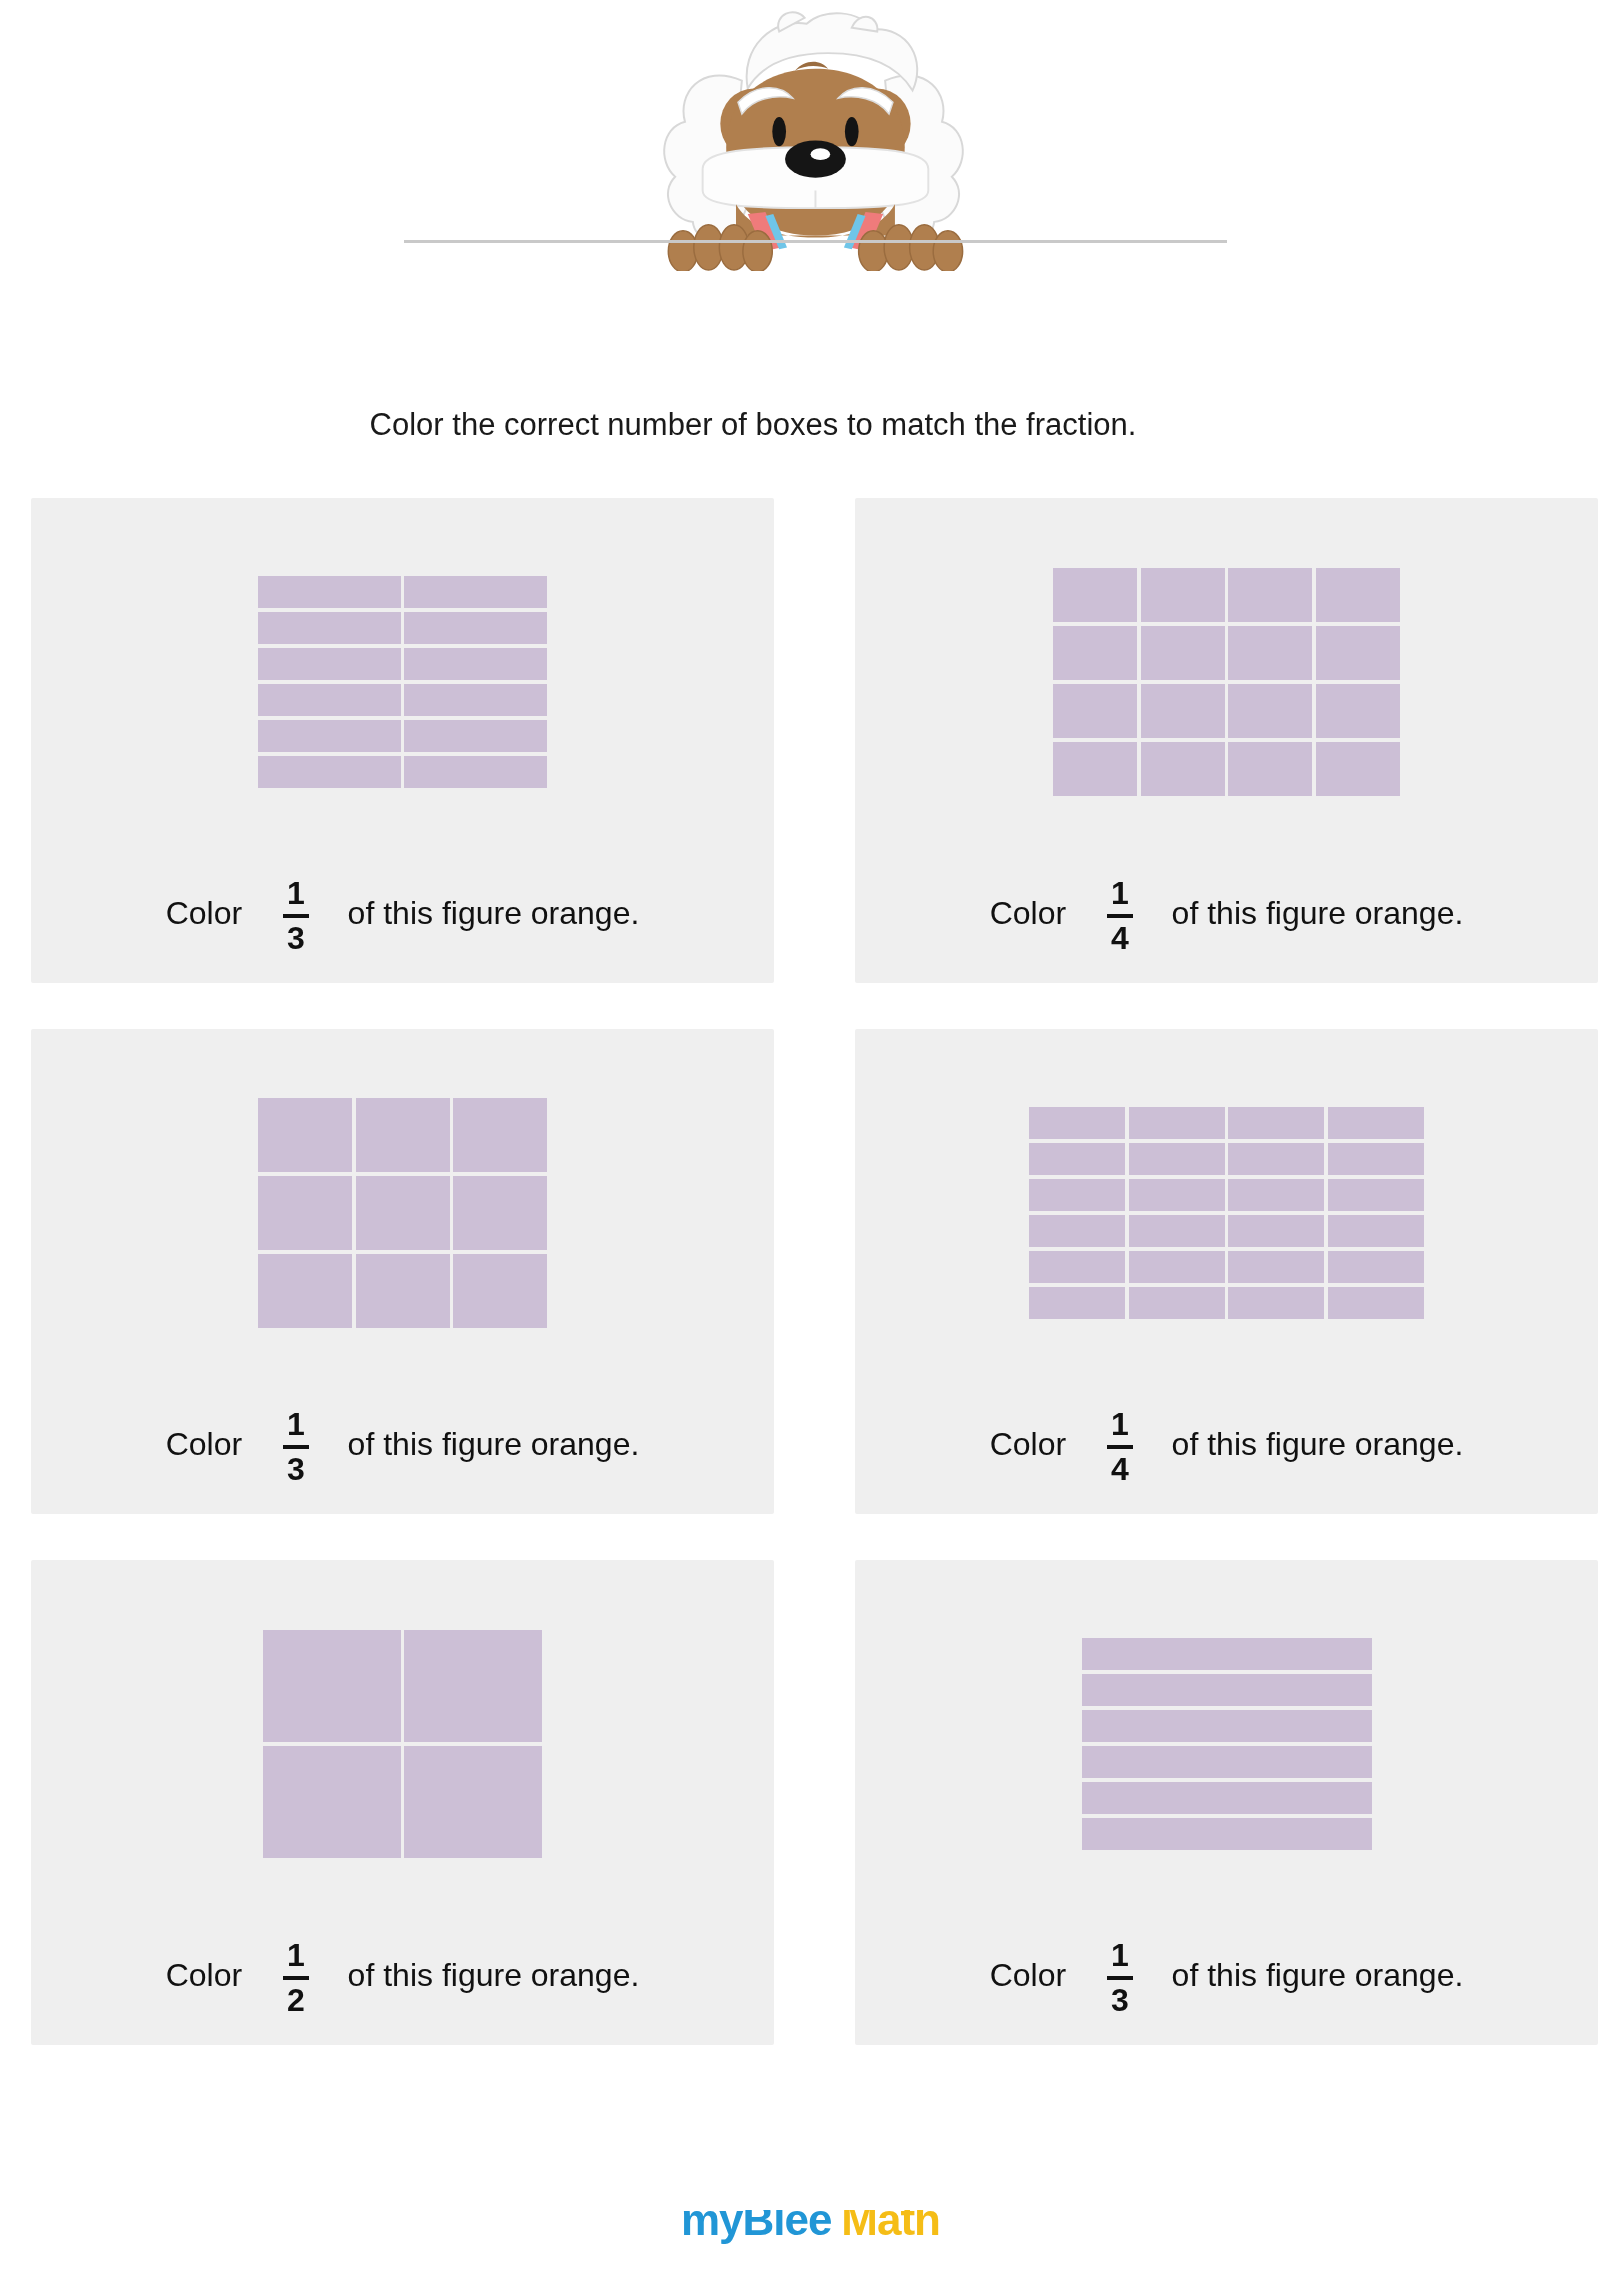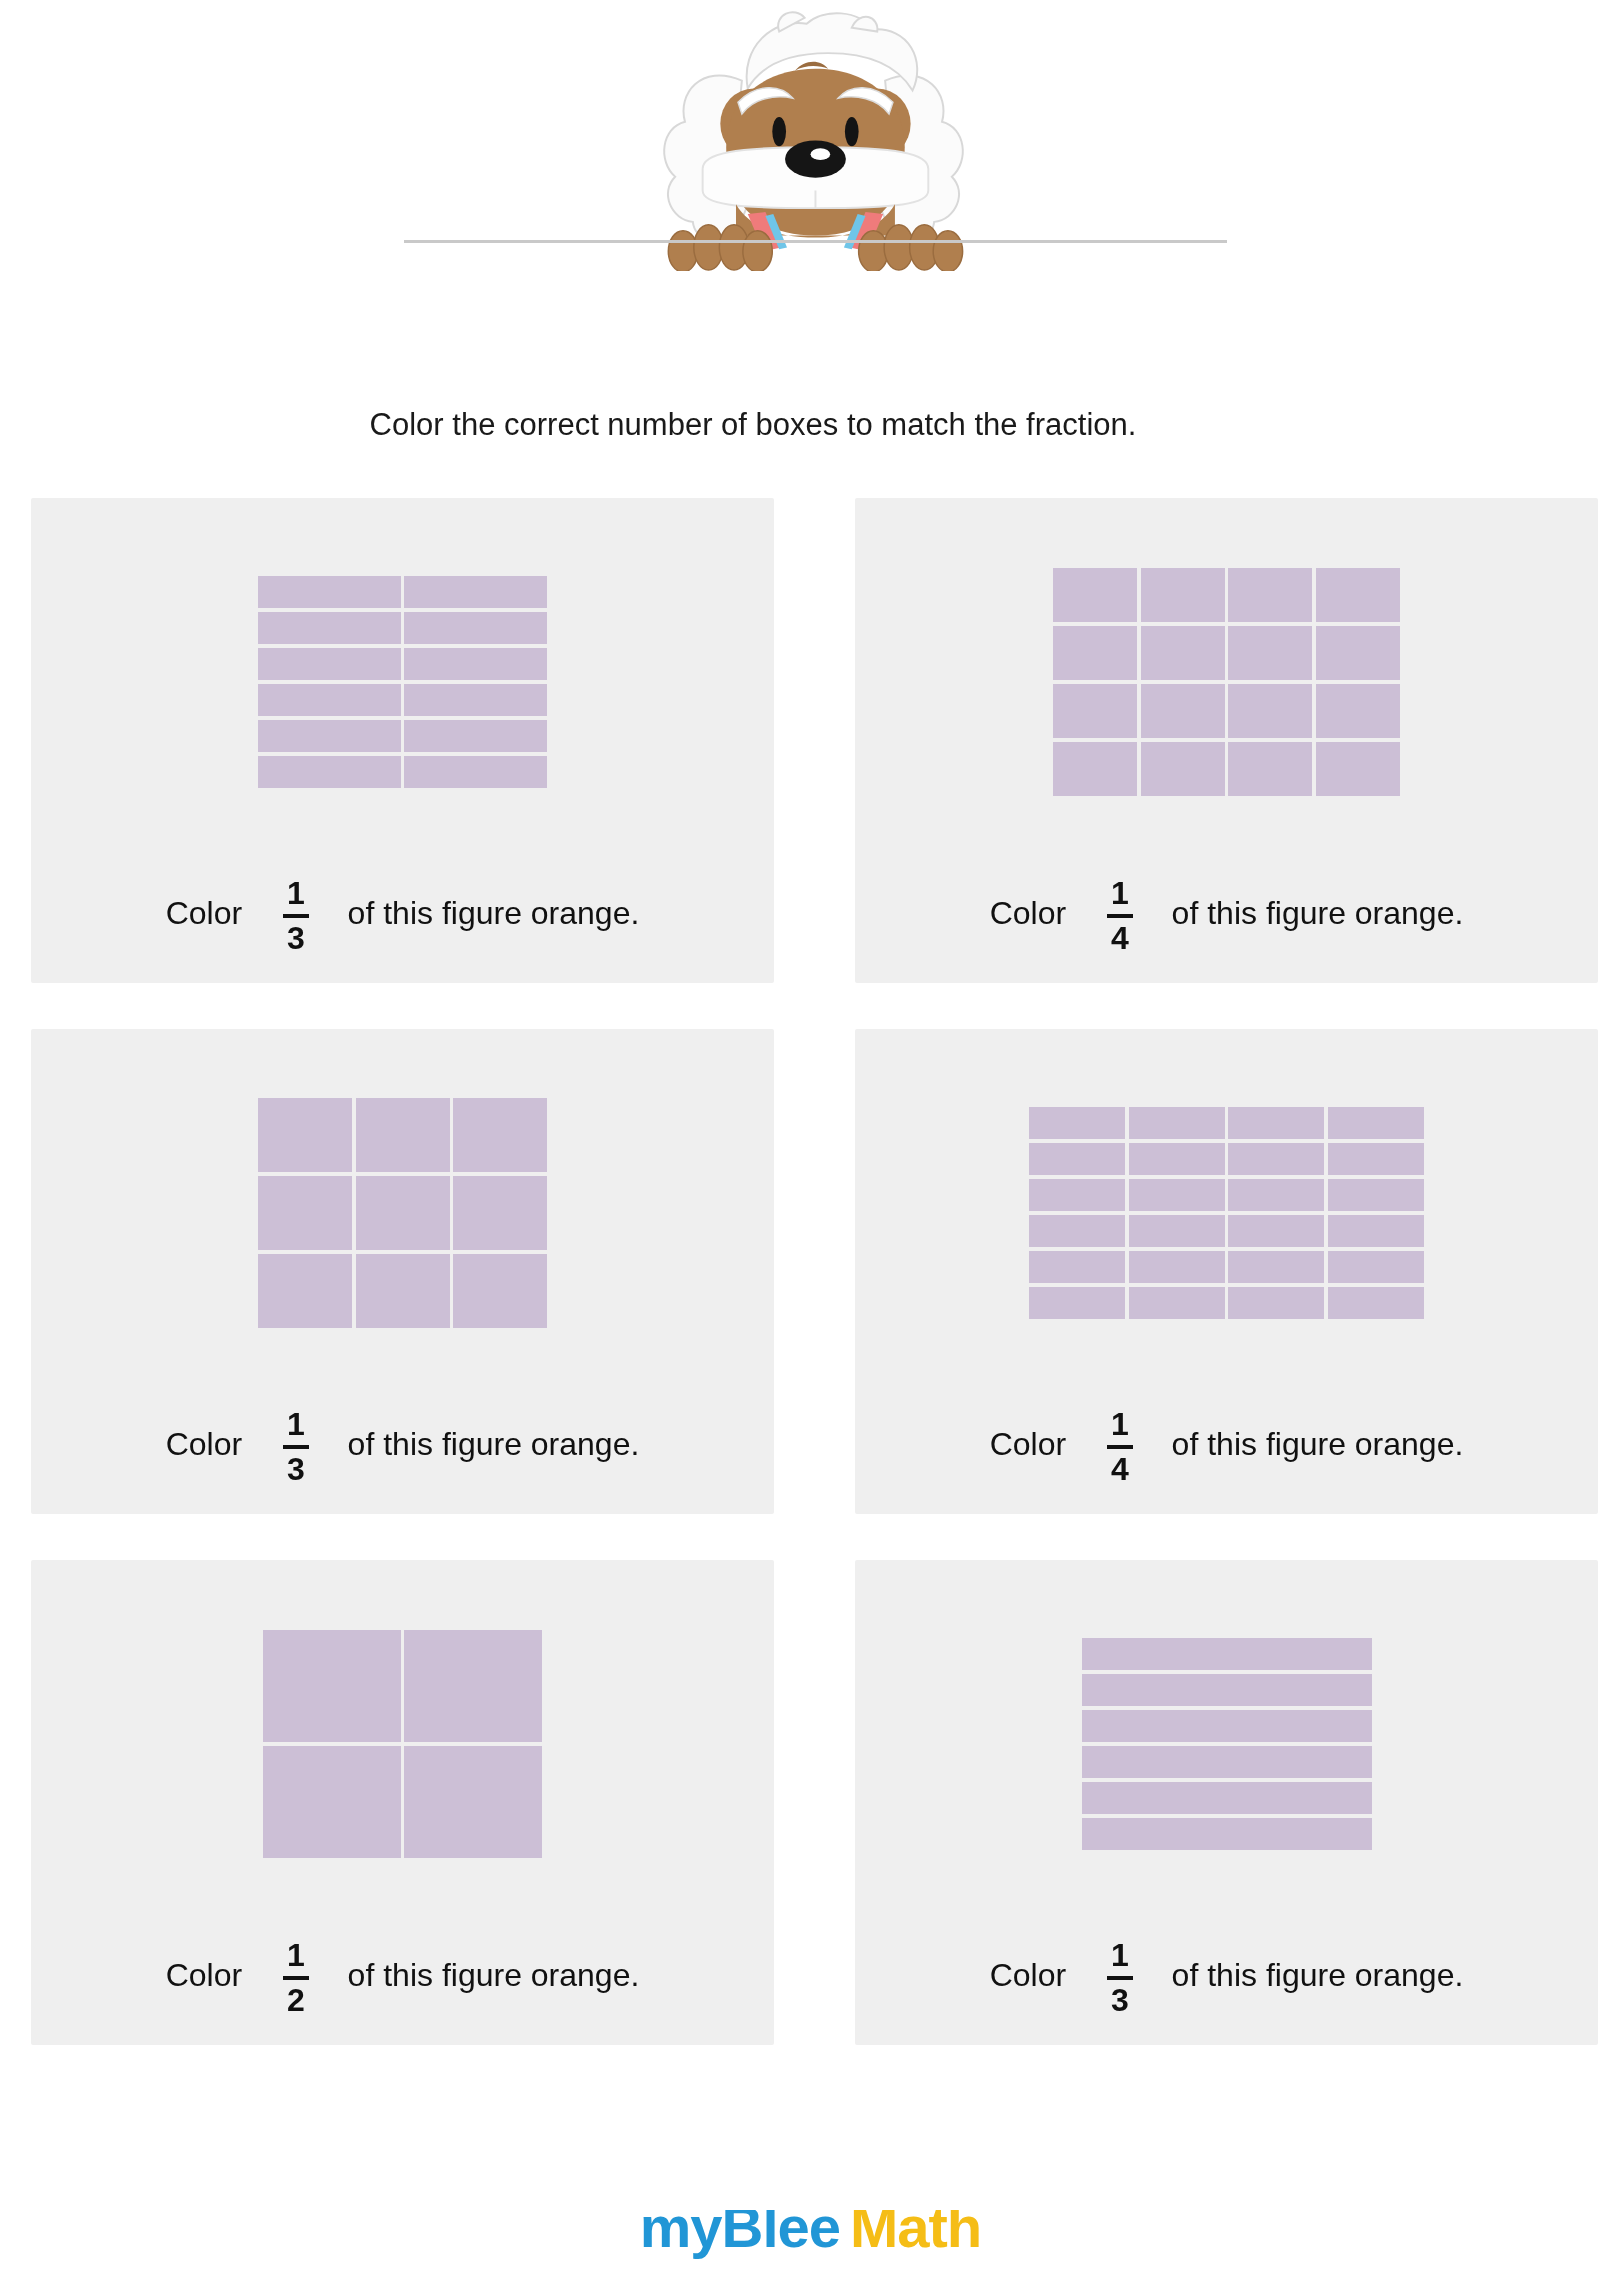--- a/index.html
+++ b/index.html
@@ -152,21 +152,21 @@
     position: absolute;
     left: 0;
     top: 2210px;
     width: 1621px;
     text-align: center;
     overflow: hidden;
     height: 82px;
   }
 
   .logo {
-    font-size: 58px;
+    font-size: 44px;
     font-weight: 700;
     letter-spacing: -1px;
     line-height: 1;
     position: relative;
     top: -11.8px;
   }
 
   .logo-myblee { color: #2196d6; }
   .logo-math   { color: #f5bd16; margin-left: 9.8px; }
 </style>

